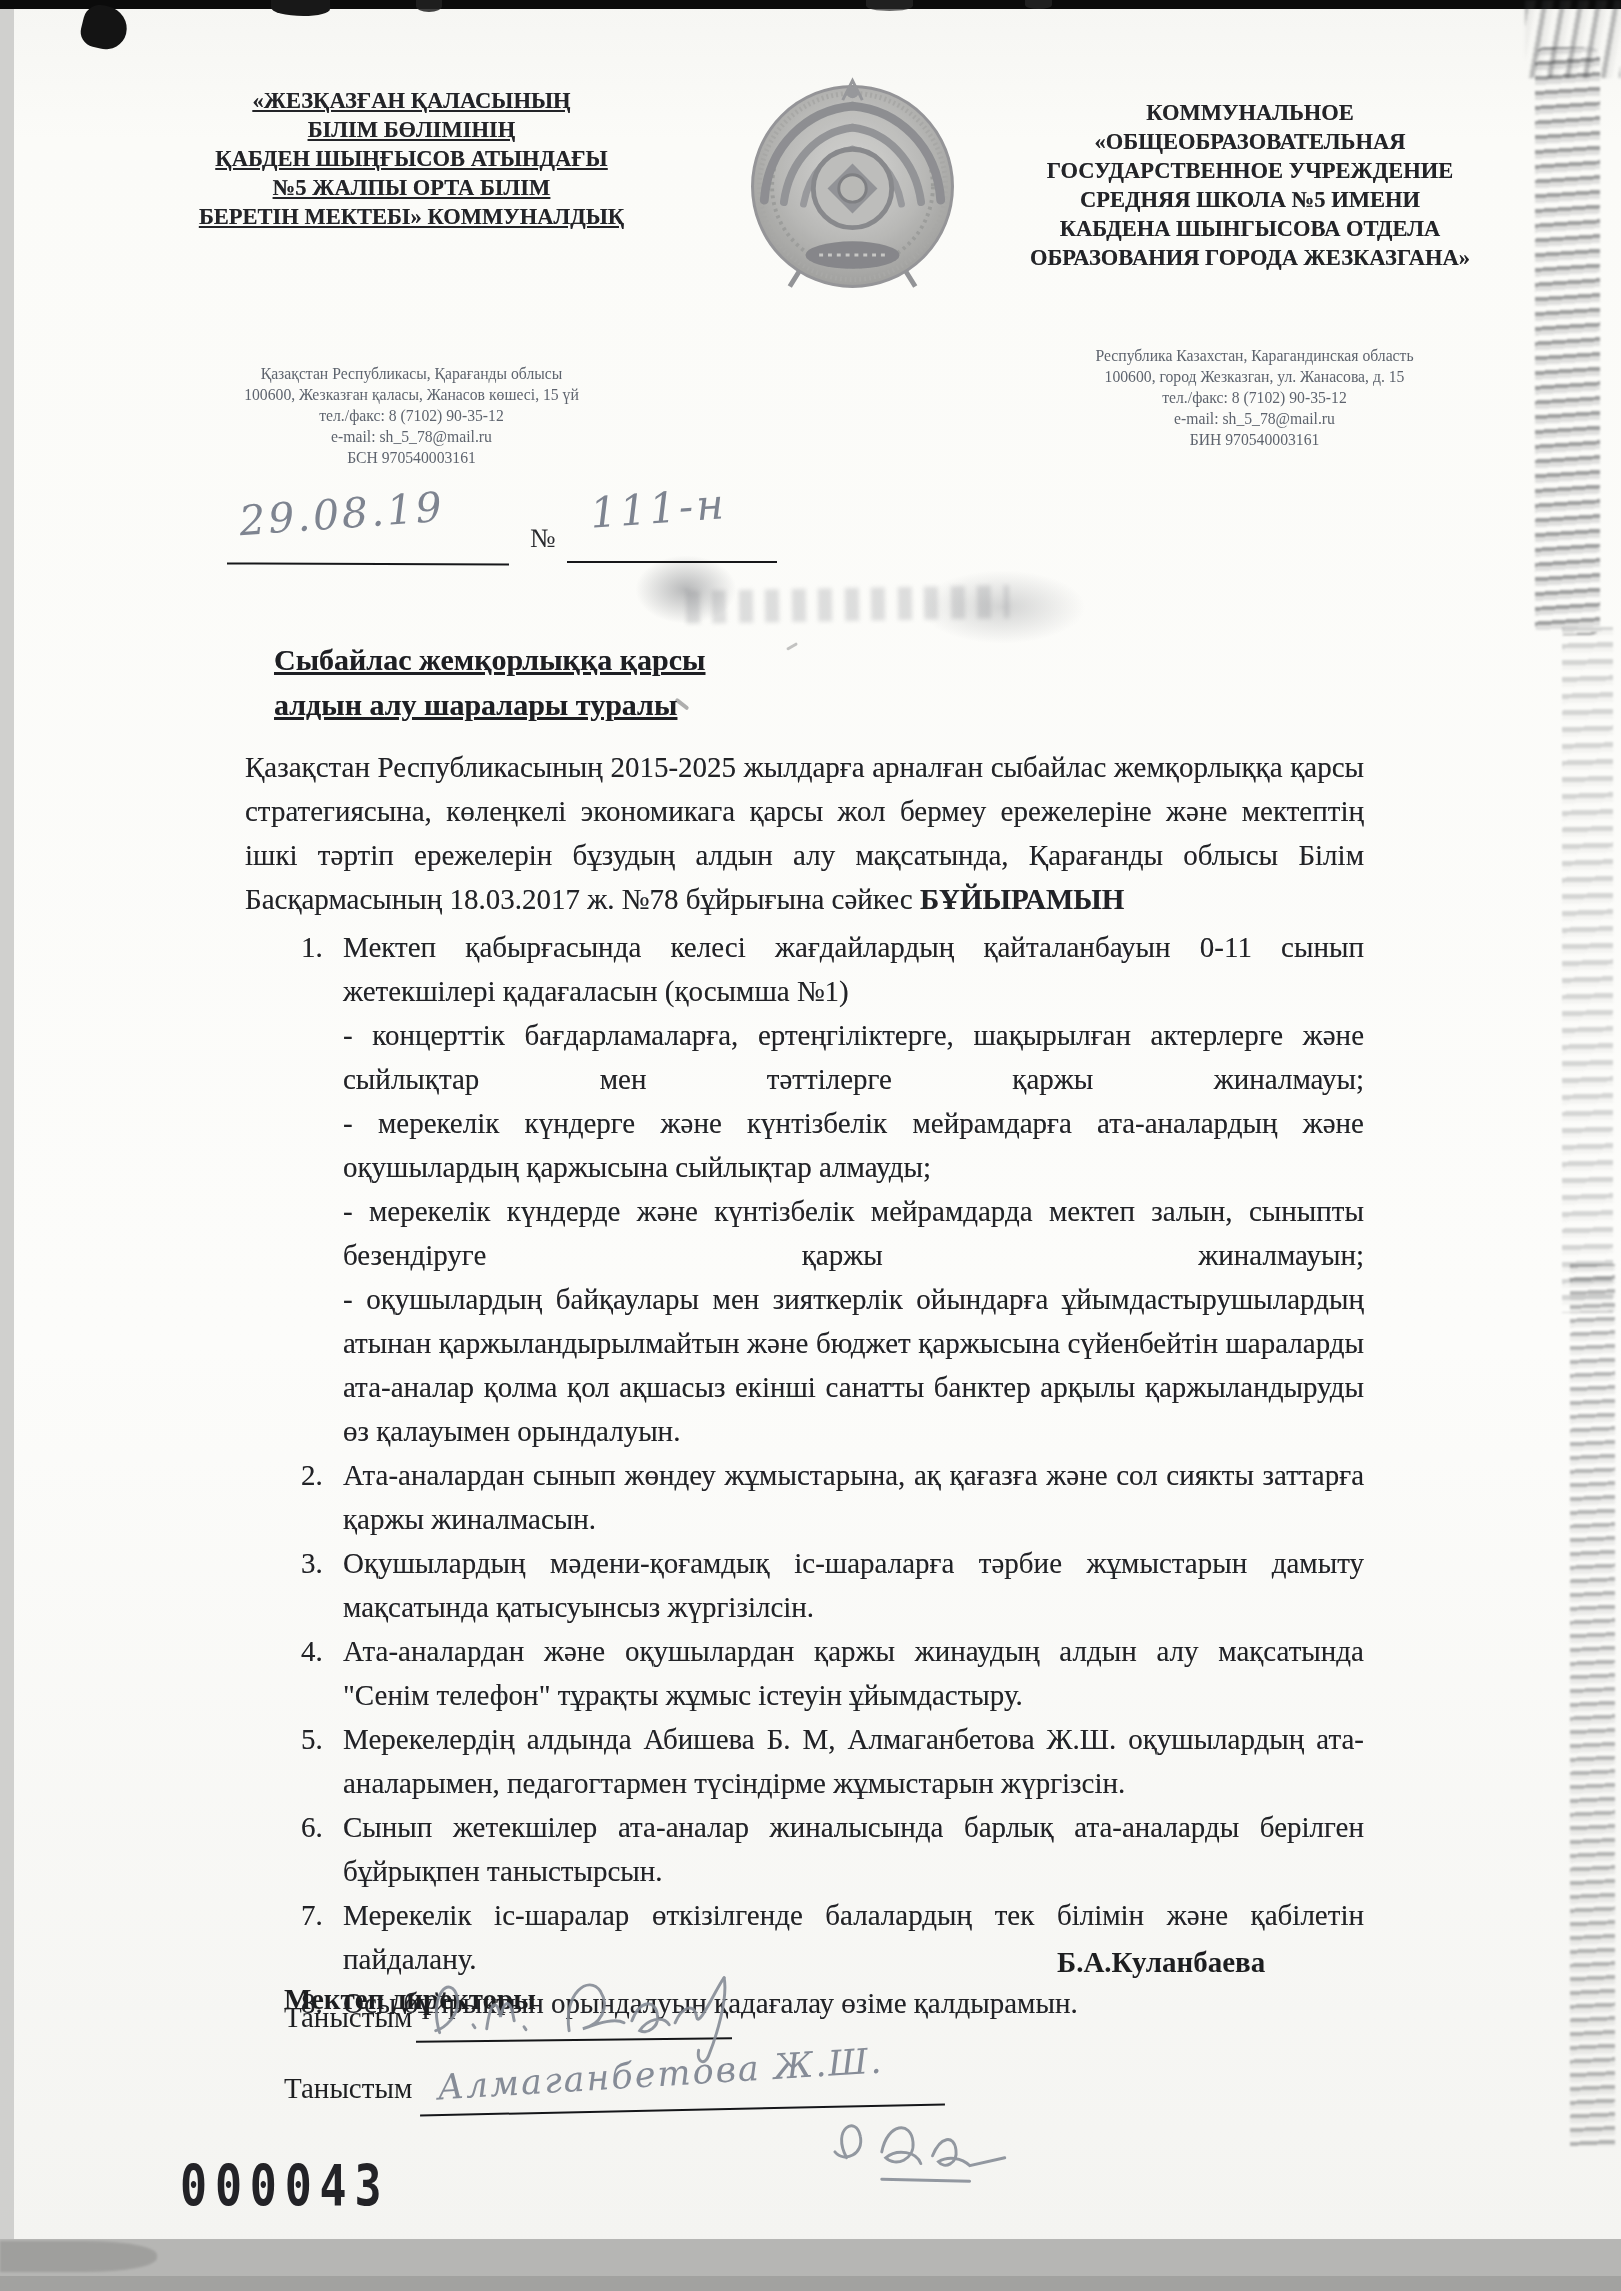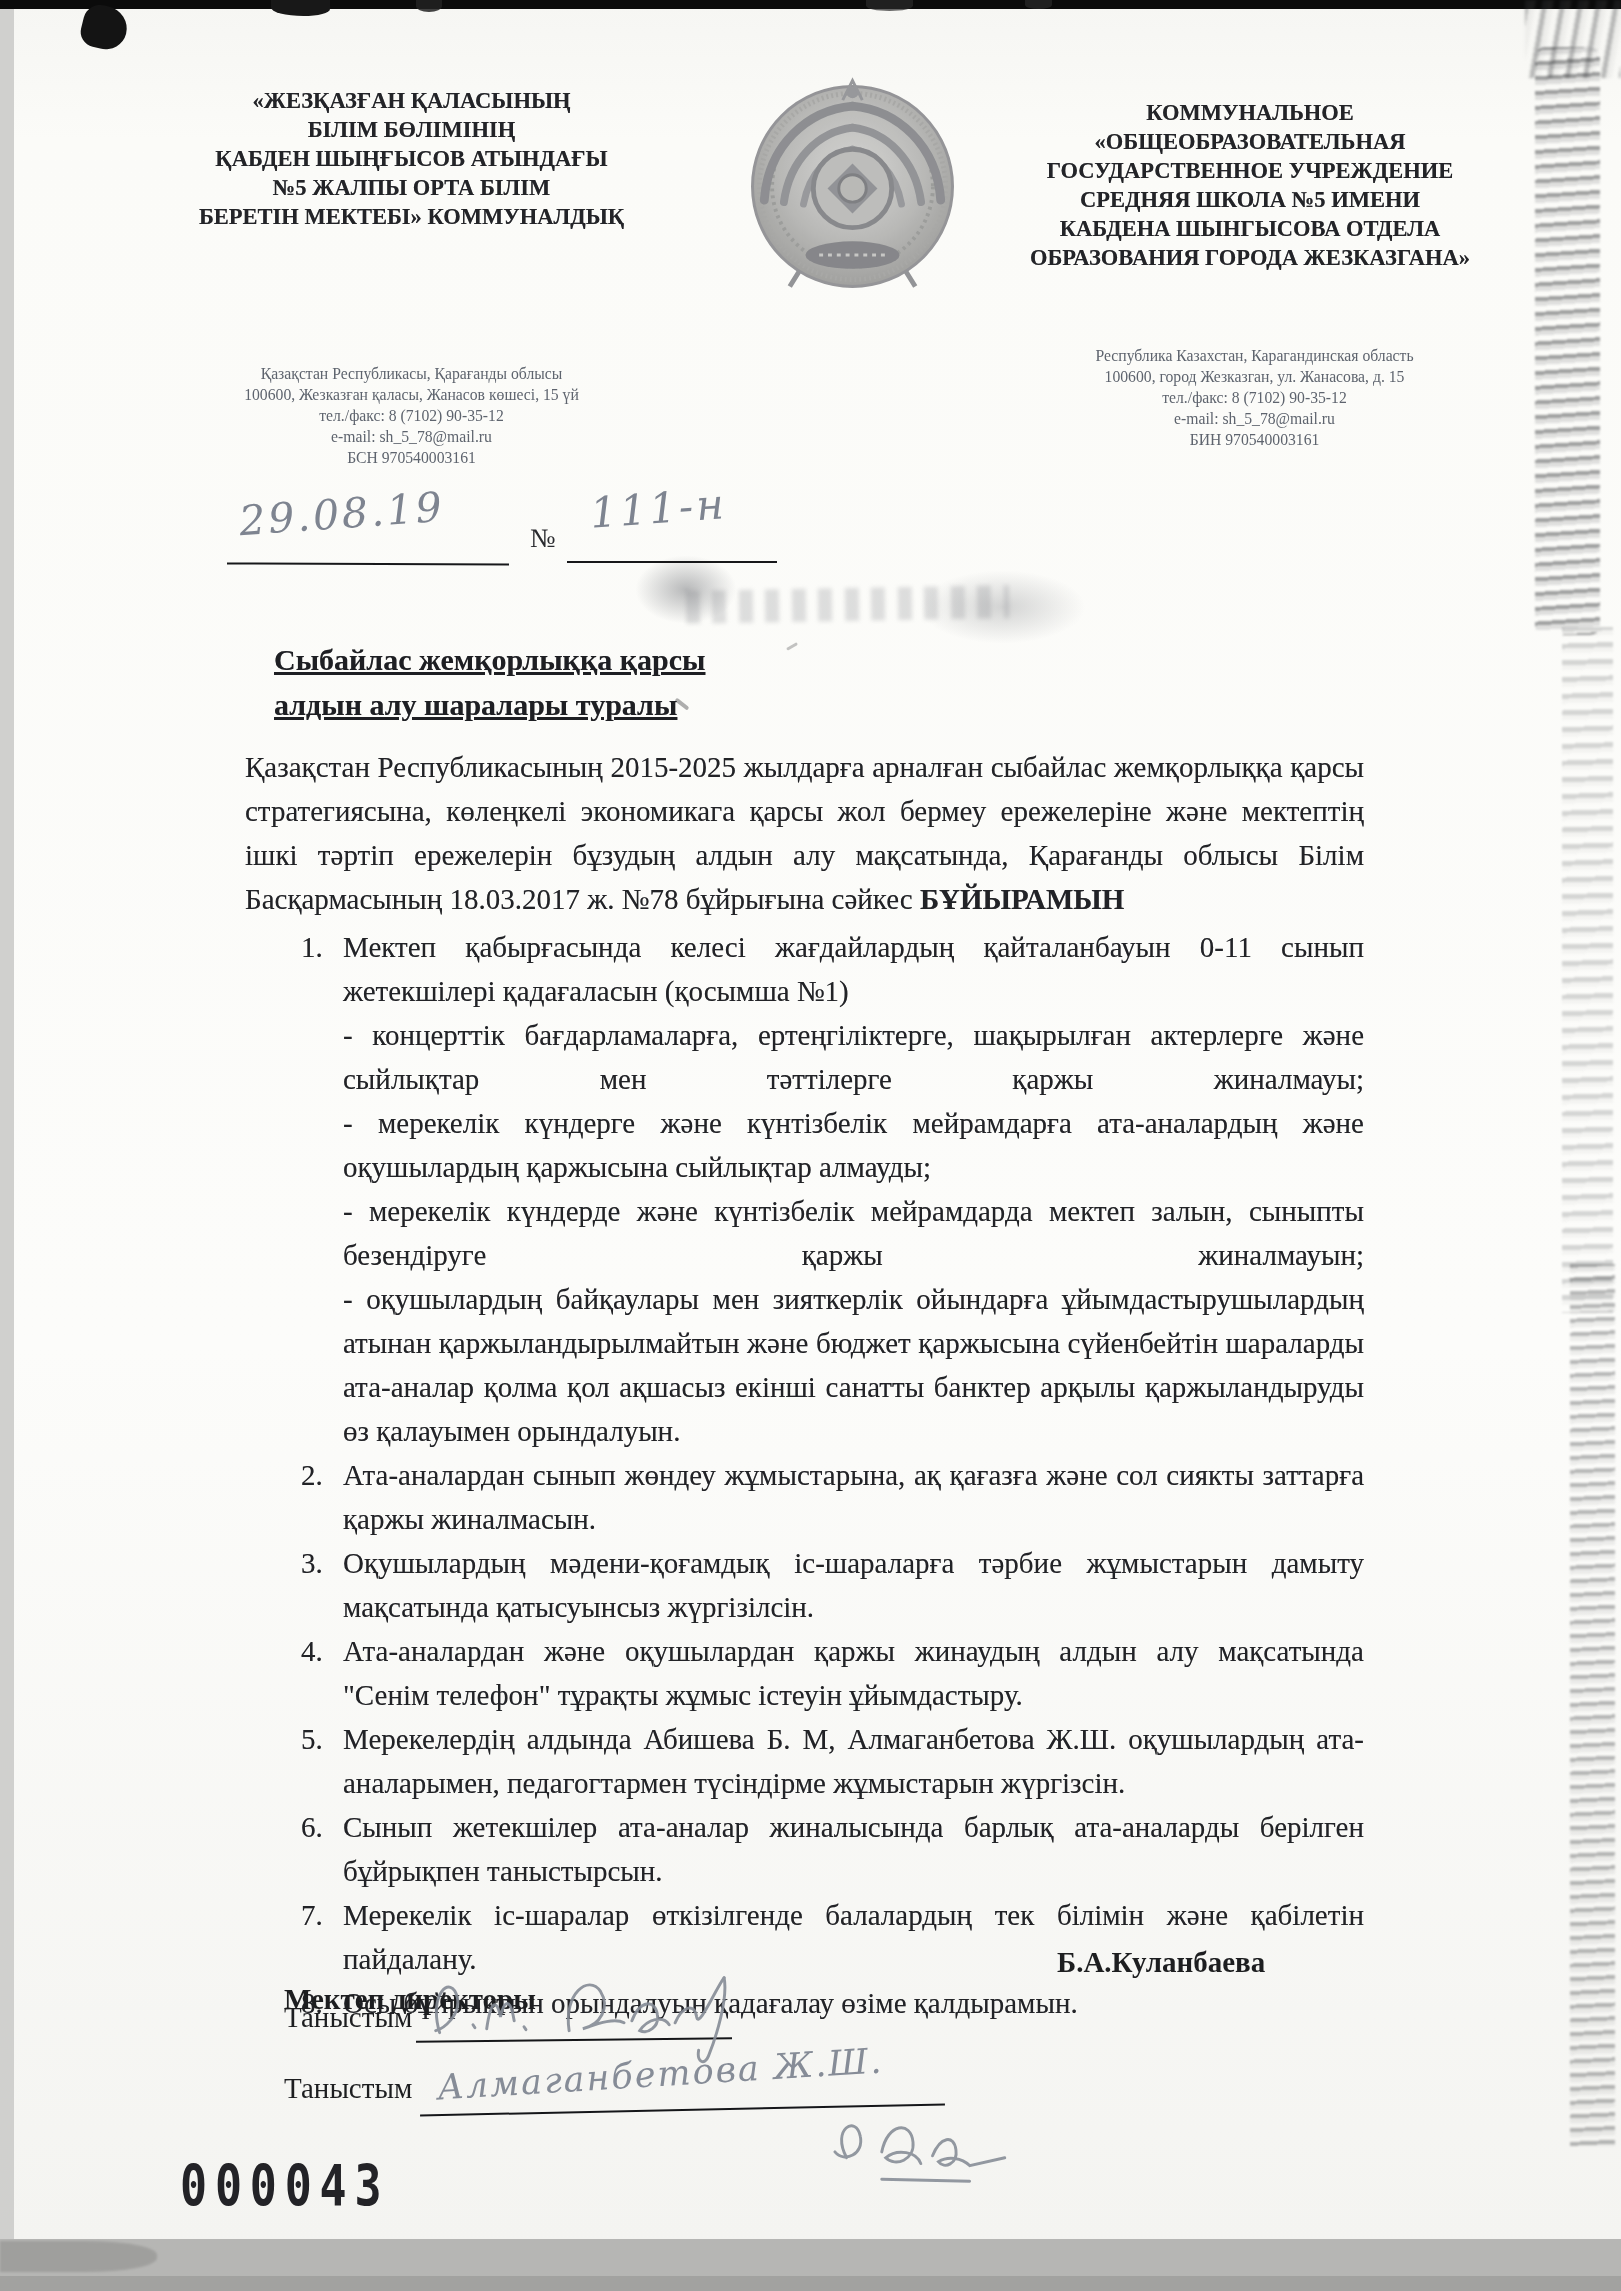--- a/index.html
+++ b/index.html
@@ -31,21 +31,21 @@
      background:radial-gradient(ellipse at center,rgba(128,130,134,.55),rgba(128,130,134,0) 70%);}
   .stampB{left:686px;top:588px;width:323px;height:33px;opacity:.5;transform:rotate(-1deg);
      background:repeating-linear-gradient(90deg,rgba(118,120,126,.45) 0 13.7px,rgba(118,120,126,0) 13.7px 26.5px);filter:blur(2px);}
   .stampC{left:919px;top:570px;width:167px;height:74px;
      background:radial-gradient(ellipse at center,rgba(135,137,141,.35),rgba(135,137,141,0) 70%);}
   .tick1{left:674px;top:702px;width:15.7px;height:3.9px;background:#7a7a7a;transform:rotate(38deg);opacity:.6;border-radius:2px;}
   .tick2{left:786px;top:645px;width:11.8px;height:2.9px;background:#8a8a8a;transform:rotate(-30deg);opacity:.5;border-radius:2px;}
   
   .org{font-weight:bold;text-align:center;font-size:22.5px;line-height:29px;color:#232428;
        text-shadow:0 0 0.6px rgba(20,20,25,.5);}
-  .org-left{left:137px;top:86px;width:549px;}
+  .org-left{left:137px;top:86px;width:549px;text-decoration:underline;}
   .org-right{left:956px;top:98px;width:588px;}
   .addr{text-align:center;font-size:15.7px;line-height:21px;color:#5e646e;}
   .addr-left{left:137px;top:363px;width:549px;}
   .addr-right{left:980px;top:345px;width:549px;}
   .emblem{left:727px;top:57px;width:251px;height:255px;opacity:.88;}
   
   .hw{font-style:italic;color:#7e8490;letter-spacing:2.9px;
       font-family:"DejaVu Serif",serif;}
   .date-hw{left:239px;top:490px;font-size:41px;transform:rotate(-4deg);}
   .num-hw{left:590px;top:484px;font-size:42px;transform:rotate(-4deg);}

